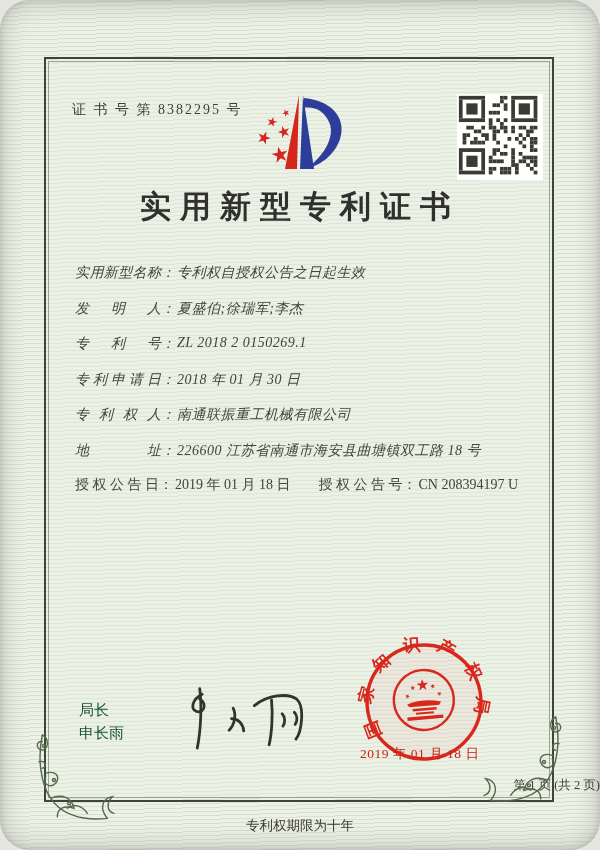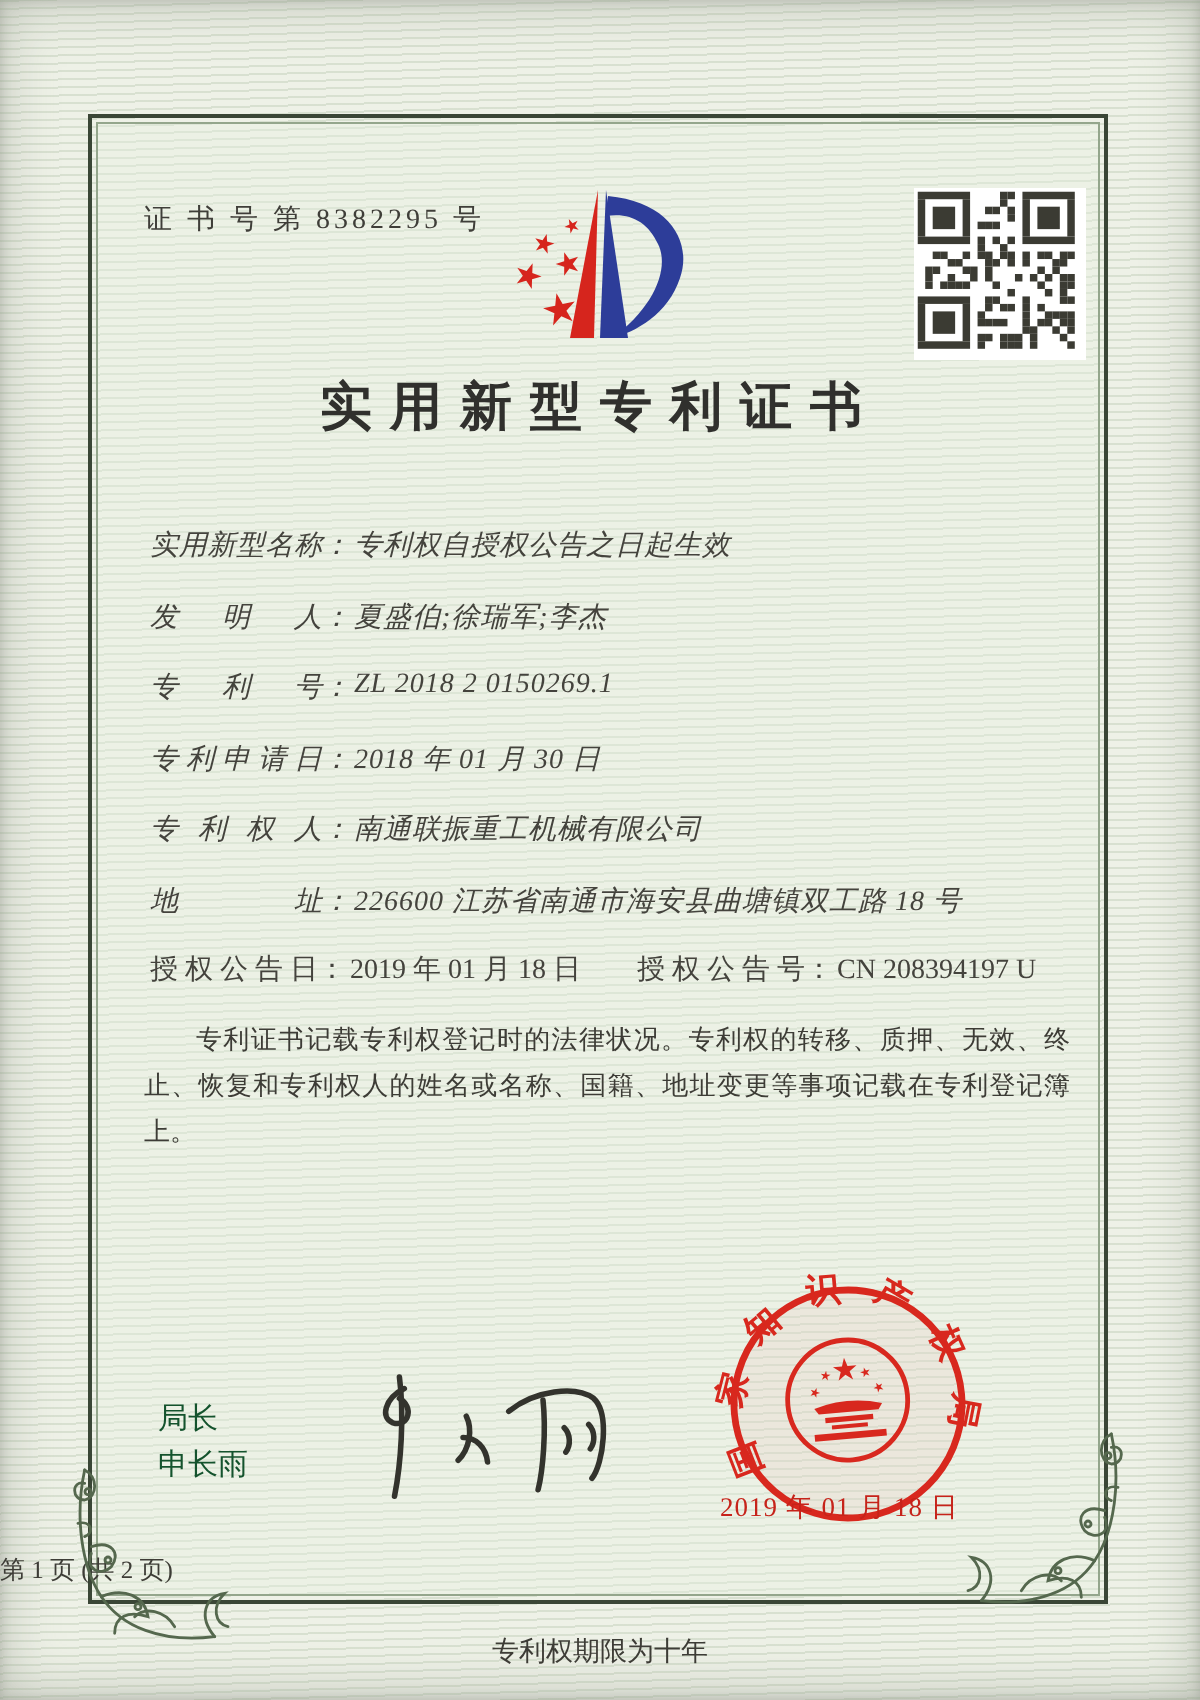--- a/index.html
+++ b/index.html
@@ -3,54 +3,55 @@
 <meta charset="utf-8">
 <style>
   * { box-sizing: border-box; }
   html,body { margin:0; padding:0; background:#e6e6e1; }
   .page {
     position:relative; width:600px; height:850px; margin:0 auto;
     background:#eef1e7; overflow:hidden;
     font-family:"Liberation Serif","DejaVu Serif",serif;
     color:#44433d;
     box-shadow: inset 0 0 28px rgba(100,105,95,.38), inset 0 0 6px rgba(100,105,95,.28);
+    border-radius: 30px;
   }
   
   .page::before {
     content:''; position:absolute; inset:0;
     background: repeating-linear-gradient(178.5deg,
       rgba(138,164,128,.22) 0px, rgba(138,164,128,.22) 1px,
       rgba(255,255,255,0) 1px, rgba(255,255,255,0) 4px);
   }
   .frame { position:absolute; left:44px; top:57px; width:510px; height:745px;
     border:2px solid #3a4636; }
   .frame-inner { position:absolute; inset:2px; border:1px solid #94a68c;
     background:rgba(233,240,226,.35); }
   .cert-no { position:absolute; left:72px; top:101px; font-size:14px; letter-spacing:2px; color:#3f3e39; }
   .logo { position:absolute; left:242px; top:82px; width:126px; height:100px; }
   .qr { position:absolute; left:457px; top:94px; width:86px; height:86px; }
   .title { position:absolute; left:0; top:186px; width:100%; text-align:center;
-    font-size:26px; font-weight:600; letter-spacing:9px; color:#30302d; }
+    font-size:31px; font-weight:600; letter-spacing:9px; color:#30302d; }
   .fields { position:absolute; left:75px; top:264px; width:465px; }
   .frow { height:35.6px; display:flex; align-items:flex-start; font-size:14px; white-space:nowrap;font-style:italic; }
   .flabel { display:inline-block; width:86px; text-align:justify; text-align-last:justify; }
   .fcolon { display:inline-block; width:16px; }
   .fvalue { letter-spacing:.5px; }
   .grant-row { position:absolute; left:75px; top:476px; width:470px; display:flex; font-size:14px; white-space:nowrap; }
   .grant-row .flabel2 { display:inline-block; width:84px; text-align:justify; text-align-last:justify; }
   .grant-right { margin-left:28px; }
   .paras { position:absolute; left:72px; top:508px; width:463px;
     font-size:13px; line-height:23px; text-align:justify; color:#3d3c36; }
   .paras p { margin:0; text-indent:2em; }
   .signer { position:absolute; left:79px; top:699px; font-size:15px; line-height:23px; color:#14532d; }
   .signature { position:absolute; left:163px; top:676px; width:155px; height:92px; }
   .seal { position:absolute; left:354px; top:632px; width:140px; height:140px; transform:rotate(-5deg); }
   .seal-date { position:absolute; left:360px; top:745px; width:140px;
     font-size:13.5px; color:#c6231a; letter-spacing:.5px; }
-  .page-num { position:absolute; left:0; top:777px; width:100%; text-align:left; font-size:12.5px; color:#3d3c36; }
+  .page-num { position:absolute; left:0; top:777px; width:100%; text-align:right; font-size:12.5px; color:#3d3c36; }
   .back-note { position:absolute; left:0; top:817px; width:100%; text-align:center; font-size:13.5px; color:#3d3c36; }
   .flourish-br { position:absolute; left:480px; top:712px; width:88px; height:100px; }
   .flourish-bl { position:absolute; left:30px; top:730px; width:88px; height:100px; transform:scaleX(-1); }
 </style>
 </head>
 <body>
 
 <div class="page">
 
   <div class="frame">
@@ -237,21 +238,20 @@
   <div class="grant-row">
     <span>
       <span class="flabel2">授权公告日</span><span class="fcolon">：</span><span>2019 年 01 月 18 日</span>
     </span>
     <span class="grant-right">
       <span class="flabel2">授权公告号</span><span class="fcolon">：</span><span>CN 208394197 U</span>
     </span>
   </div>
 
   <div class="paras">
-    <p>专利证书记载专利权登记时的法律状况。专利权的转移、质押、无效、终止、恢复和专利权人的姓名或名称、国籍、地址变更等事项记载在专利登记簿上。</p>
   </div>
 
   <div class="signer">
     <div>局长</div>
     <div>申长雨</div>
   </div>
 
   <svg class="signature" viewBox="0 0 190 100">
     <g fill="none" stroke="#33332d" stroke-width="3.4" stroke-linecap="round" stroke-linejoin="round">
       <path d="M48,16 C36,22 33,34 41,37 C51,40 54,27 45,22"></path>

